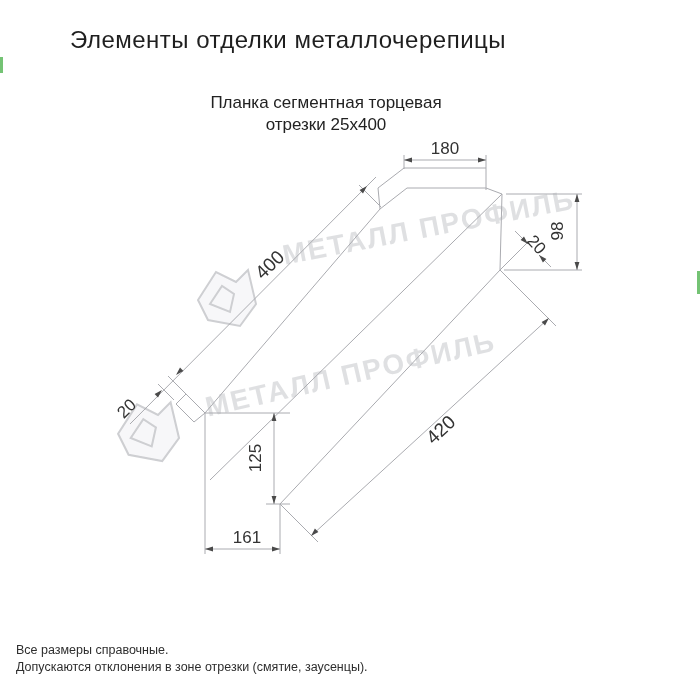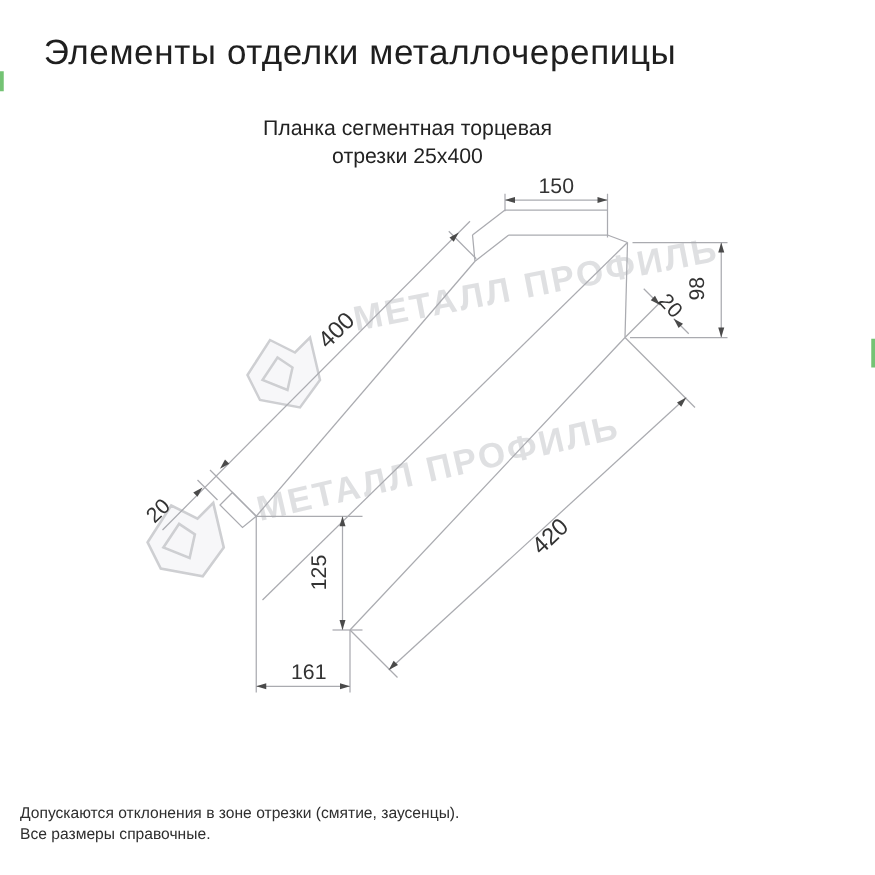--- a/index.html
+++ b/index.html
@@ -1,19 +1,19 @@
 <!DOCTYPE html>
 <html><head>
 <meta charset="utf-8">
 <style>
   html,body{margin:0;padding:0;background:#ffffff;}
   .page{position:relative;width:700px;height:700px;background:#ffffff;overflow:hidden;
         font-family:"Liberation Sans",sans-serif;}
   .title{position:absolute;left:0;top:26px;width:576px;text-align:center;
-         font-size:28px;color:#1f1f1f;letter-spacing:0.5px;}
+         font-size:24px;color:#1f1f1f;letter-spacing:0.5px;}
   .subtitle{position:absolute;left:0;top:92px;width:652px;text-align:center;
             font-size:17px;line-height:22px;color:#222;}
   .footnotes{position:absolute;left:16px;top:642px;font-size:12.5px;line-height:16.5px;color:#2e2e2e;}
   .wm-text{position:absolute;font-size:28px;font-weight:bold;letter-spacing:2px;
            color:rgba(150,152,158,0.30);white-space:nowrap;transform-origin:0 50%;z-index:1;}
   .wm-upper{left:283px;top:240px;transform:rotate(-11deg);}
   .wm-lower{left:206px;top:392px;transform:rotate(-13deg);}
   svg.draw{position:absolute;left:0;top:0;z-index:2;}
   .dim{position:absolute;font-size:17px;color:#333;z-index:3;white-space:nowrap;}
   .edge-mark{position:absolute;width:3px;z-index:4;opacity:0.85;}
@@ -91,35 +91,35 @@
       <polygon points="176,375 183.4,371 180,367.6"></polygon>
       <polygon points="162,390 158,397.4 154.6,394"></polygon>
       <polygon points="367,186 363,193.4 359.6,190"></polygon>
       <polygon points="549,318 545,325.4 541.6,322"></polygon>
       <polygon points="311,536 318.4,532 314.9,528.6"></polygon>
       <polygon points="528,244 524,236.6 520.6,240.1"></polygon>
       <polygon points="539,255 546.4,259 542.9,262.4"></polygon>
     </g>
   </svg>
 
-  <div class="dim" style="left:445px;top:149px;transform:translate(-50%,-50%);">150</div>
+  <div class="dim" style="left:445px;top:149px;transform:translate(-50%,-50%);">180</div>
   <div class="dim" style="left:558px;top:231px;transform:translate(-50%,-50%) rotate(-90deg);">98</div>
   <div class="dim" style="left:536px;top:245px;transform:translate(-50%,-50%) rotate(47deg);">20</div>
   <div class="dim" style="left:270px;top:265px;transform:translate(-50%,-50%) rotate(-44deg);font-size:19px;">400</div>
   <div class="dim" style="left:127px;top:409px;transform:translate(-50%,-50%) rotate(-44deg);">20</div>
   <div class="dim" style="left:256px;top:458px;transform:translate(-50%,-50%) rotate(-90deg);">125</div>
   <div class="dim" style="left:247px;top:538px;transform:translate(-50%,-50%);">161</div>
   <div class="dim" style="left:441px;top:430px;transform:translate(-50%,-50%) rotate(-43deg);font-size:19px;">420</div>
 
   <div class="title">Элементы отделки металлочерепицы</div>
   <div class="subtitle">
     <div>Планка сегментная торцевая</div>
     <div>отрезки 25х400</div>
   </div>
 
   <div class="footnotes">
+    <div>Все размеры справочные.</div>
     <div>Допускаются отклонения в зоне отрезки (смятие, заусенцы).</div>
-    <div>Все размеры справочные.</div>
   </div>
 
   <div class="edge-mark" style="left:0;top:57px;height:16px;background:#5cb85c;"></div>
   <div class="edge-mark" style="left:697px;top:271px;height:23px;background:#5cb85c;"></div>
 </div>
 
 </body></html>

